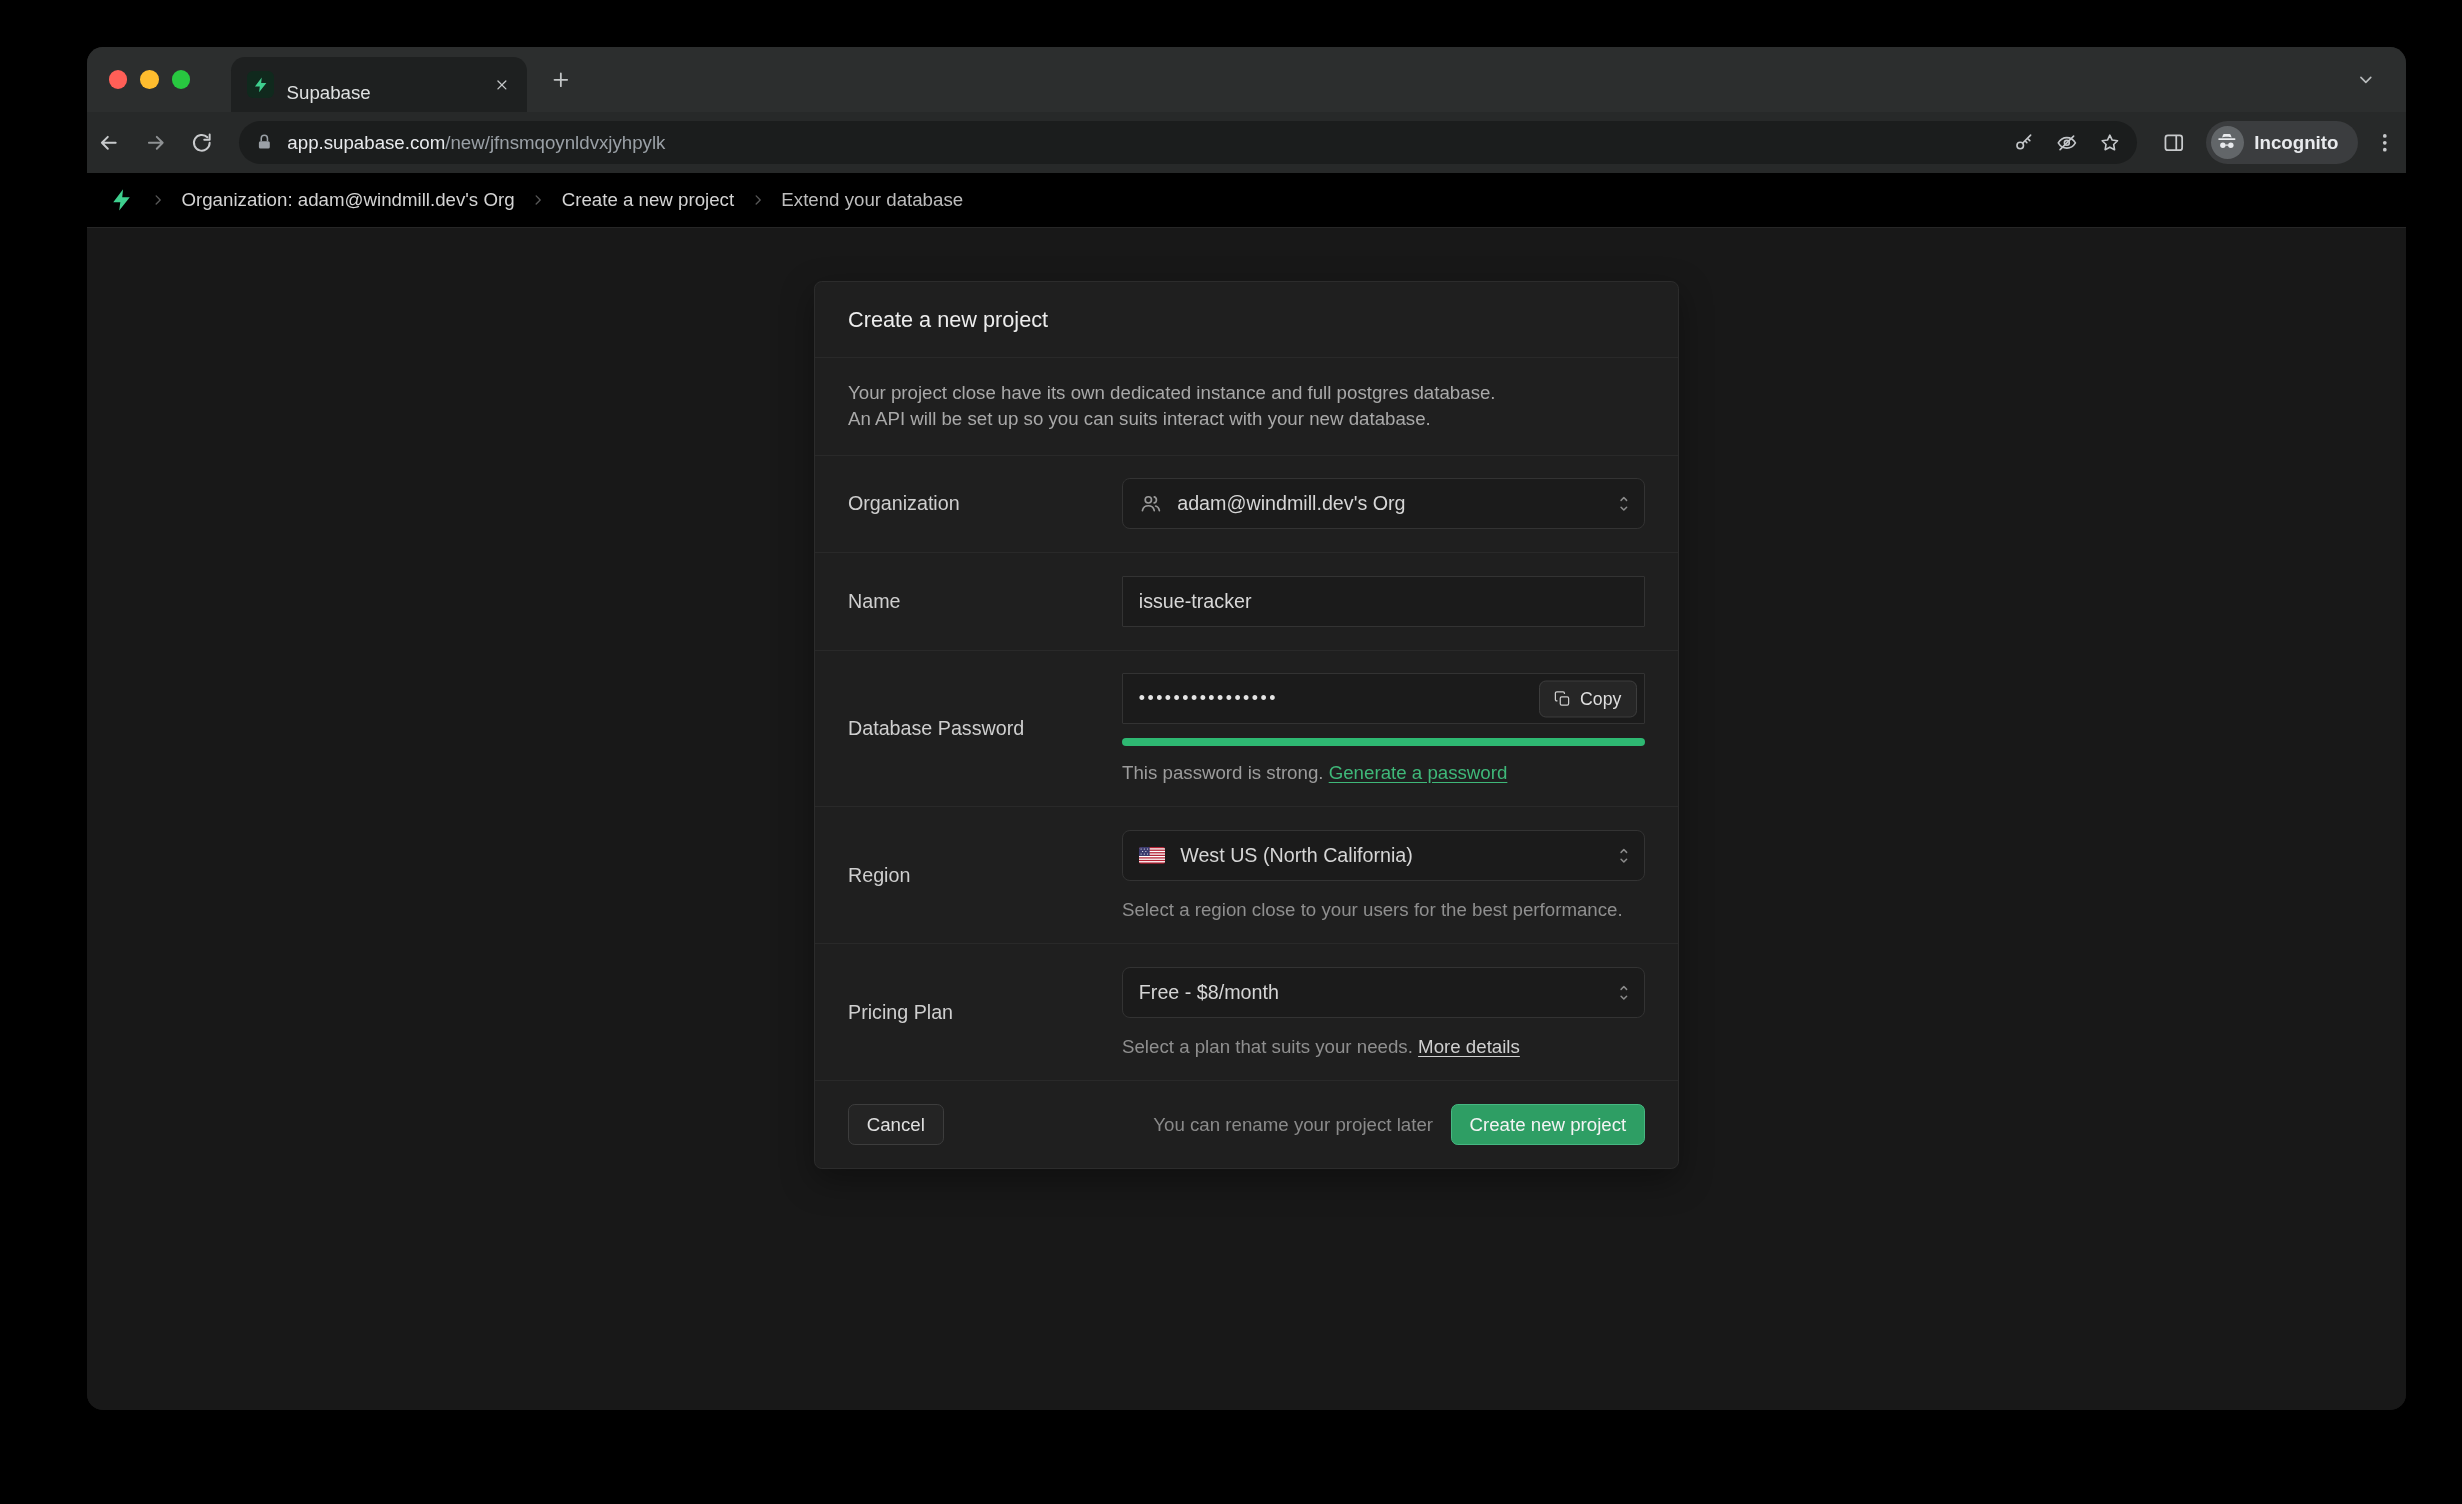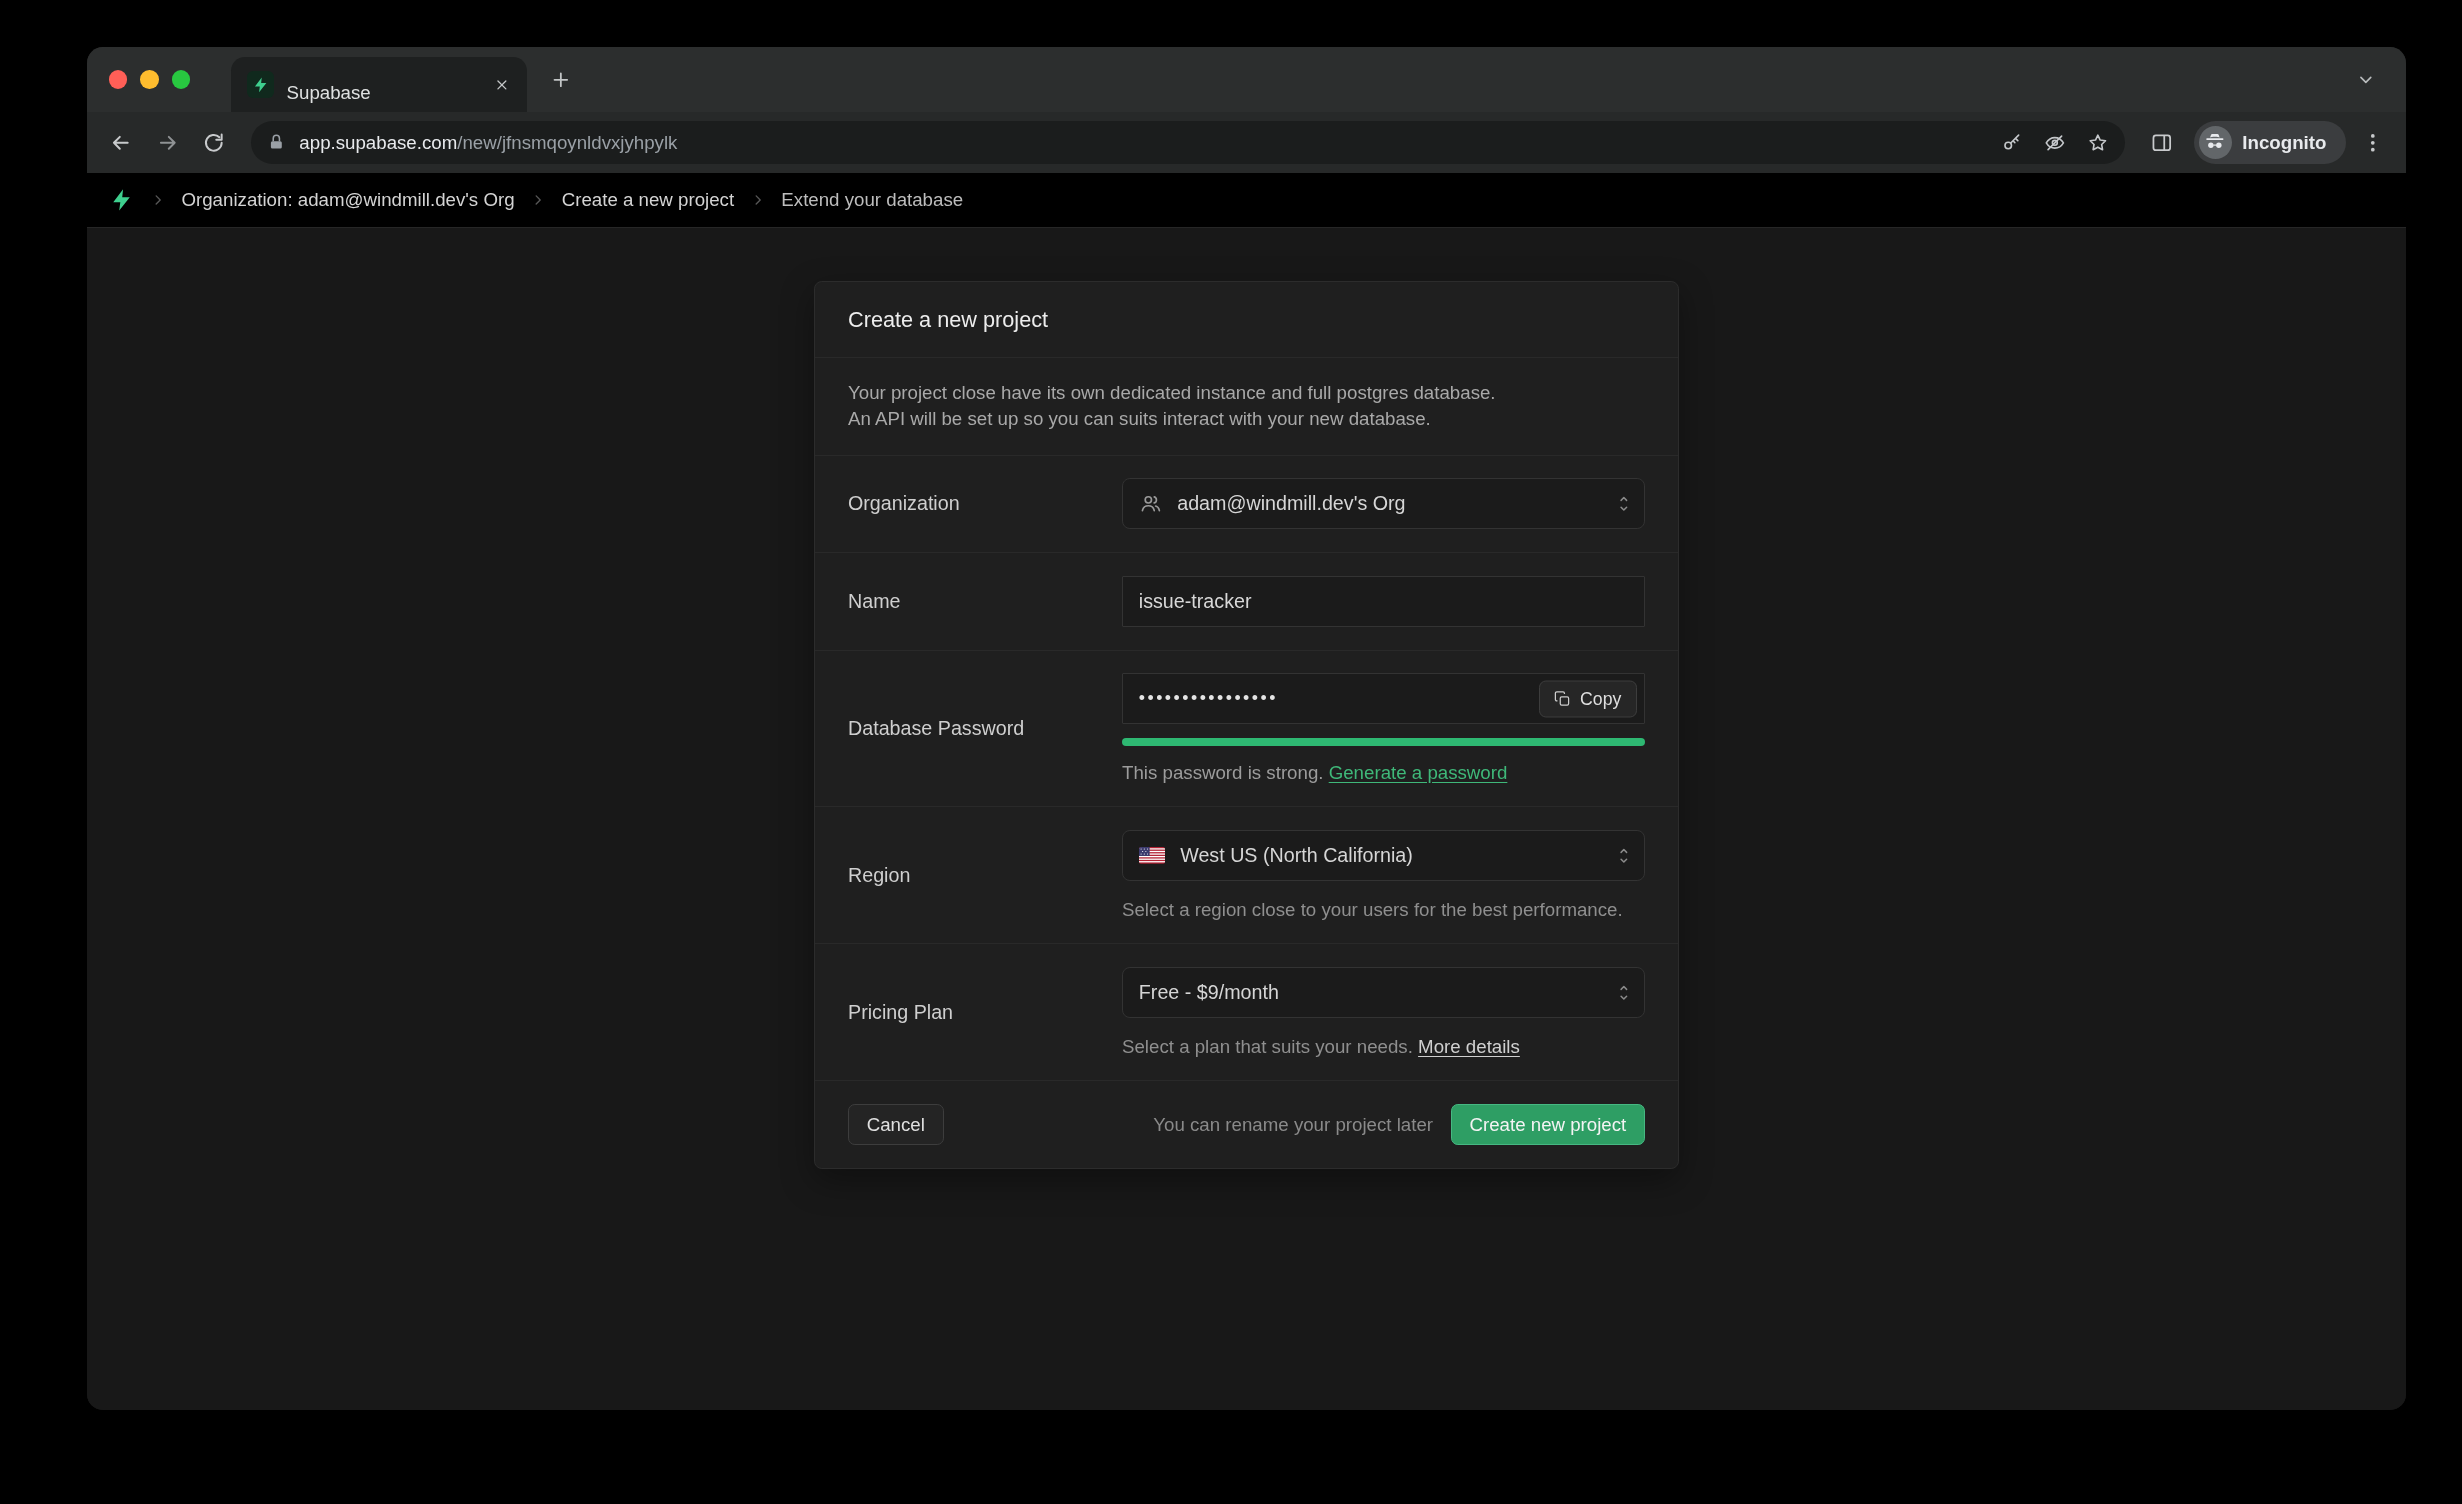--- a/index.html
+++ b/index.html
@@ -23,21 +23,21 @@
   .tab-title { flex:1; font-size:18.7px; color:#dfe1e1; white-space:nowrap; overflow:hidden;margin-top:17px; }
   .tab-close { width:27.6px; height:27.6px; border-radius:50%; display:flex; align-items:center; justify-content:center; flex:none; }
   .tab-close svg { width:15.8px; height:15.8px; }
   .newtab { width:39px; height:39px; margin-left:13.8px; display:flex; align-items:center; justify-content:center; border-radius:50%; }
   .newtab svg { width:21.7px; height:21.7px; }
   .strip-spacer { flex:1; }
   .strip-chevron { width:37px; height:37px; display:flex; align-items:center; justify-content:center; }
   .strip-chevron svg { width:19.7px; height:19.7px; }
 
   
-  .toolbar { height:61px; background:#272929; display:flex; align-items:center; padding:0 13px; gap:5.9px; flex:none; }
+  .toolbar { height:61px; background:#272929; display:flex; align-items:center; padding:0 1px; gap:5.9px; flex:none; }
   .tool-btn { width:41px; height:41px; border-radius:50%; display:flex; align-items:center; justify-content:center; flex:none; }
   .tool-btn svg { width:23.6px; height:23.6px; }
   .omnibox { flex:1; height:43px; border-radius:21.7px; background:#1b1d1d; display:flex; align-items:center;
              padding:0 7.9px 0 7.9px; margin:0 9.9px; gap:3.9px; min-width:0; }
   .omni-lock { width:35px; height:35px; display:flex; align-items:center; justify-content:center; flex:none; }
   .omni-lock svg { width:18.7px; height:18.7px; }
   .url { font-size:18.7px; color:#9aa0a6; white-space:nowrap; overflow:hidden; flex:1; min-width:0; padding-left:2px; }
   .url .domain { color:#e8eaed; }
   .omni-icon { width:39px; height:39px; display:flex; align-items:center; justify-content:center; flex:none; }
   .omni-icon svg { width:21.7px; height:21.7px; }
@@ -334,21 +334,21 @@
                 </span>
               </div>
               <div class="helper">Select a region close to your users for the best performance.</div>
             </div>
           </div>
 
           <div class="row">
             <div class="row-label">Pricing Plan</div>
             <div class="control">
               <div class="select">
-                <span class="select-value">Free - $9/month</span>
+                <span class="select-value">Free - $8/month</span>
                 <span class="updown">
                   <svg viewBox="0 0 24 40" fill="none" stroke="#8a8a8a" stroke-width="2.2" stroke-linecap="round" stroke-linejoin="round">
                       <path d="M8 15l4-4 4 4"></path>
                       <path d="M8 25l4 4 4-4"></path>
                     </svg>
                 </span>
               </div>
               <div class="helper">
                 <span>Select a plan that suits your needs.</span>
                 <span class="link-light">More details</span>

